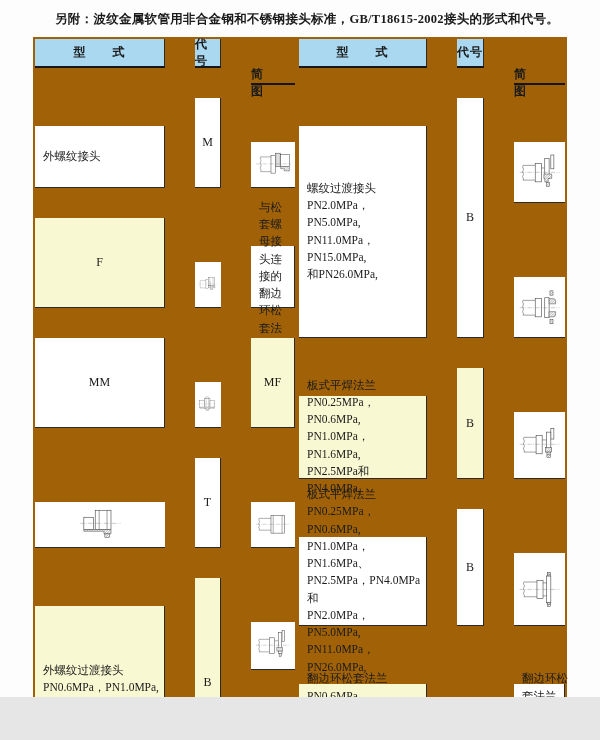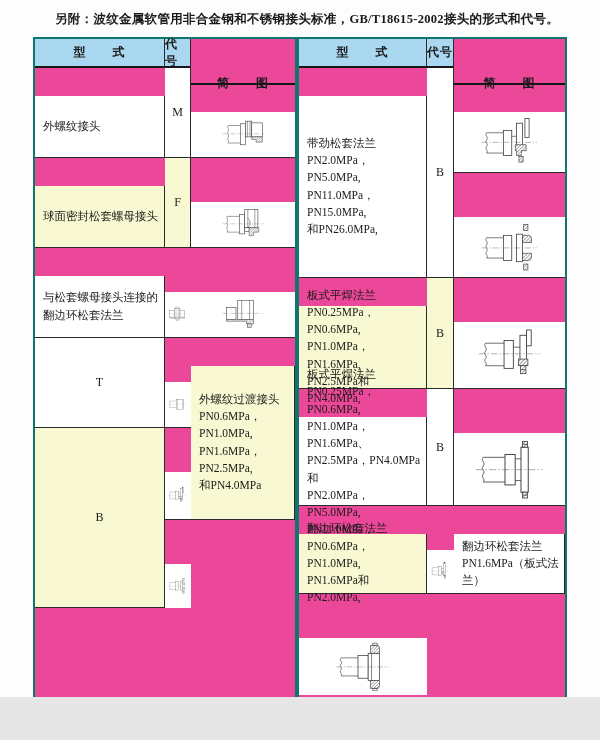--- a/index.html
+++ b/index.html
@@ -1,20 +1,20 @@
 <!DOCTYPE html>
 <html style="--header_bg: #aad8f0; --highlight_bg: #f8f8d2; --border: #1c1c1c; --footer_bg: #e6e6e6;"><head>
 <meta charset="utf-8">
 <style>
   html,body{margin:0;padding:0;}
   body{width:600px;height:740px;position:relative;background:#fdfdfd;
        font-family:"Liberation Serif","DejaVu Serif",serif;color:#1a1a1a;overflow:hidden;}
   .title{position:absolute;top:11px;left:15px;font-size:12.5px;font-weight:bold;letter-spacing:.3px;white-space:nowrap;margin-left:40px;}
   .footer-strip{position:absolute;left:0;top:697px;width:600px;height:43px;background:#e6e6e6;}
-  .tbl{position:absolute;top:37px;display:grid;border:2px solid #0f766e;background:#ec4899;}
+  .tbl{position:absolute;top:37px;display:grid;border:2px solid #a16207;background:#a16207;gap:30px;}
   .tbl-left{left:33px;width:260px;height:660px;grid-template-columns:130px 26px 1fr;
             grid-template-rows:29px 90px 90px 90px 90px 92px 88px 87px;}
   .tbl-right{left:297px;width:266px;height:660px;grid-template-columns:128px 27px 1fr;
              grid-template-rows:29px 105px 105px 111px 117px 88px 101px;}
   .c{box-sizing:border-box;border-right:1.5px solid #2a2a2a;border-bottom:1.5px solid #2a2a2a;
      display:flex;align-items:center;background:#fff;min-width:0;min-height:0;}
   .c.last-col{border-right:none;margin-top:44px;}
   .c.last-row{border-bottom:none;}
   .hd{background:var(--header_bg,#aad8f0);justify-content:center;font-weight:bold;font-size:12px;
       border-bottom:2px solid #161616;letter-spacing:1px;}
@@ -55,48 +55,49 @@
       <path class="in" d="M18,24 H46 M18,64 H46 M18,24 c-4,5 4,8 0,13 c-4,5 4,8 0,14 c-4,5 4,8 0,13"></path>
       <rect class="ln" x="46" y="20" width="12" height="48"></rect>
       <rect class="ln" x="58" y="14" width="14" height="36"></rect>
       <path class="in" d="M62,14 V50 M68,14 V50"></path>
       <rect class="ln" x="72" y="18" width="24" height="32"></rect>
       <polygon class="ht" points="72,50 96,50 96,62 82,62 82,56 72,56"></polygon>
       <path class="cl" d="M6,43 H100"></path>
     </svg>
   </div>
 
-  <div class="c type hl">球面密封松套螺母接头</div>
   <div class="c code hl">F</div>
   <div class="c diag last-col">
     <svg class="dg" viewBox="0 0 104 88" aria-label="spherical-seal-loose-nut-joint">
       <path class="in" d="M16,26 H44 M16,62 H44 M16,26 c-4,5 4,7 0,12 c-4,5 4,7 0,12 c-4,5 4,7 0,12"></path>
       <rect class="ln" x="44" y="22" width="12" height="44"></rect>
       <rect class="ln" x="56" y="10" width="30" height="42"></rect>
       <path class="in" d="M63,10 V52 M79,10 V52 M63,30 Q74,42 63,52"></path>
       <rect class="ln" x="56" y="52" width="10" height="8"></rect>
       <polygon class="ht" points="66,52 88,52 88,62 76,62 76,70 66,70"></polygon>
       <path class="cl" d="M6,43 H100"></path>
     </svg>
   </div>
 
   <div class="c type">与松套螺母接头连接的
 翻边环松套法兰</div>
+  <div class="c code">MM</div>
   <div class="c diag last-col">
     <svg class="dg" viewBox="0 0 104 88" aria-label="male-thread-transition-joint">
       <rect class="ln" x="42" y="8" width="16" height="10" rx="3"></rect>
       <rect class="ln" x="14" y="26" width="24" height="32"></rect>
       <rect class="ln" x="38" y="16" width="26" height="48"></rect>
       <path class="in" d="M45,16 V64 M57,16 V64"></path>
       <rect class="ln" x="64" y="26" width="22" height="32"></rect>
       <polygon class="ht" points="14,58 86,58 86,64 58,64 58,74 44,74 44,64 14,64"></polygon>
       <path class="cl" d="M6,42 H98"></path>
     </svg>
   </div>
 
+  <div class="c code hl">MF</div>
   <div class="c diag last-col">
     <svg class="dg" viewBox="0 0 104 88" aria-label="female-thread-transition-joint">
       <rect class="ln" x="14" y="28" width="22" height="28"></rect>
       <rect class="ln" x="40" y="12" width="36" height="44"></rect>
       <path class="in" d="M49,12 V56 M67,12 V56"></path>
       <polygon class="ht" points="14,56 76,56 76,66 60,66 60,60 14,60"></polygon>
       <rect class="ht" x="62" y="66" width="10" height="8"></rect>
       <path class="cl" d="M6,42 H98"></path>
     </svg>
   </div>
@@ -142,21 +143,21 @@
       <path class="cl" d="M6,45 H98"></path>
     </svg>
   </div>
 </div>
 
 <div class="tbl tbl-right">
   <div class="c hd">型　　式</div>
   <div class="c hd">代号</div>
   <div class="c hd last-col">简　　图</div>
 
-  <div class="c type span2">带劲松套法兰
+  <div class="c type span2">螺纹过渡接头
 PN2.0MPa，PN5.0MPa,
 PN11.0MPa，PN15.0MPa,
 和PN26.0MPa,</div>
   <div class="c code span2">B</div>
   <div class="c diag last-col">
     <svg class="dg" viewBox="0 0 104 88" aria-label="neck-loose-flange-up">
       <path class="in" d="M14,28 H42 M14,62 H42 M14,28 c-4,5 4,7 0,12 c-4,5 4,7 0,11 c-4,5 4,7 0,11"></path>
       <rect class="ln" x="42" y="24" width="14" height="42"></rect>
       <path class="in" d="M56,34 H64"></path>
       <rect class="ln" x="78" y="4" width="7" height="32"></rect>

